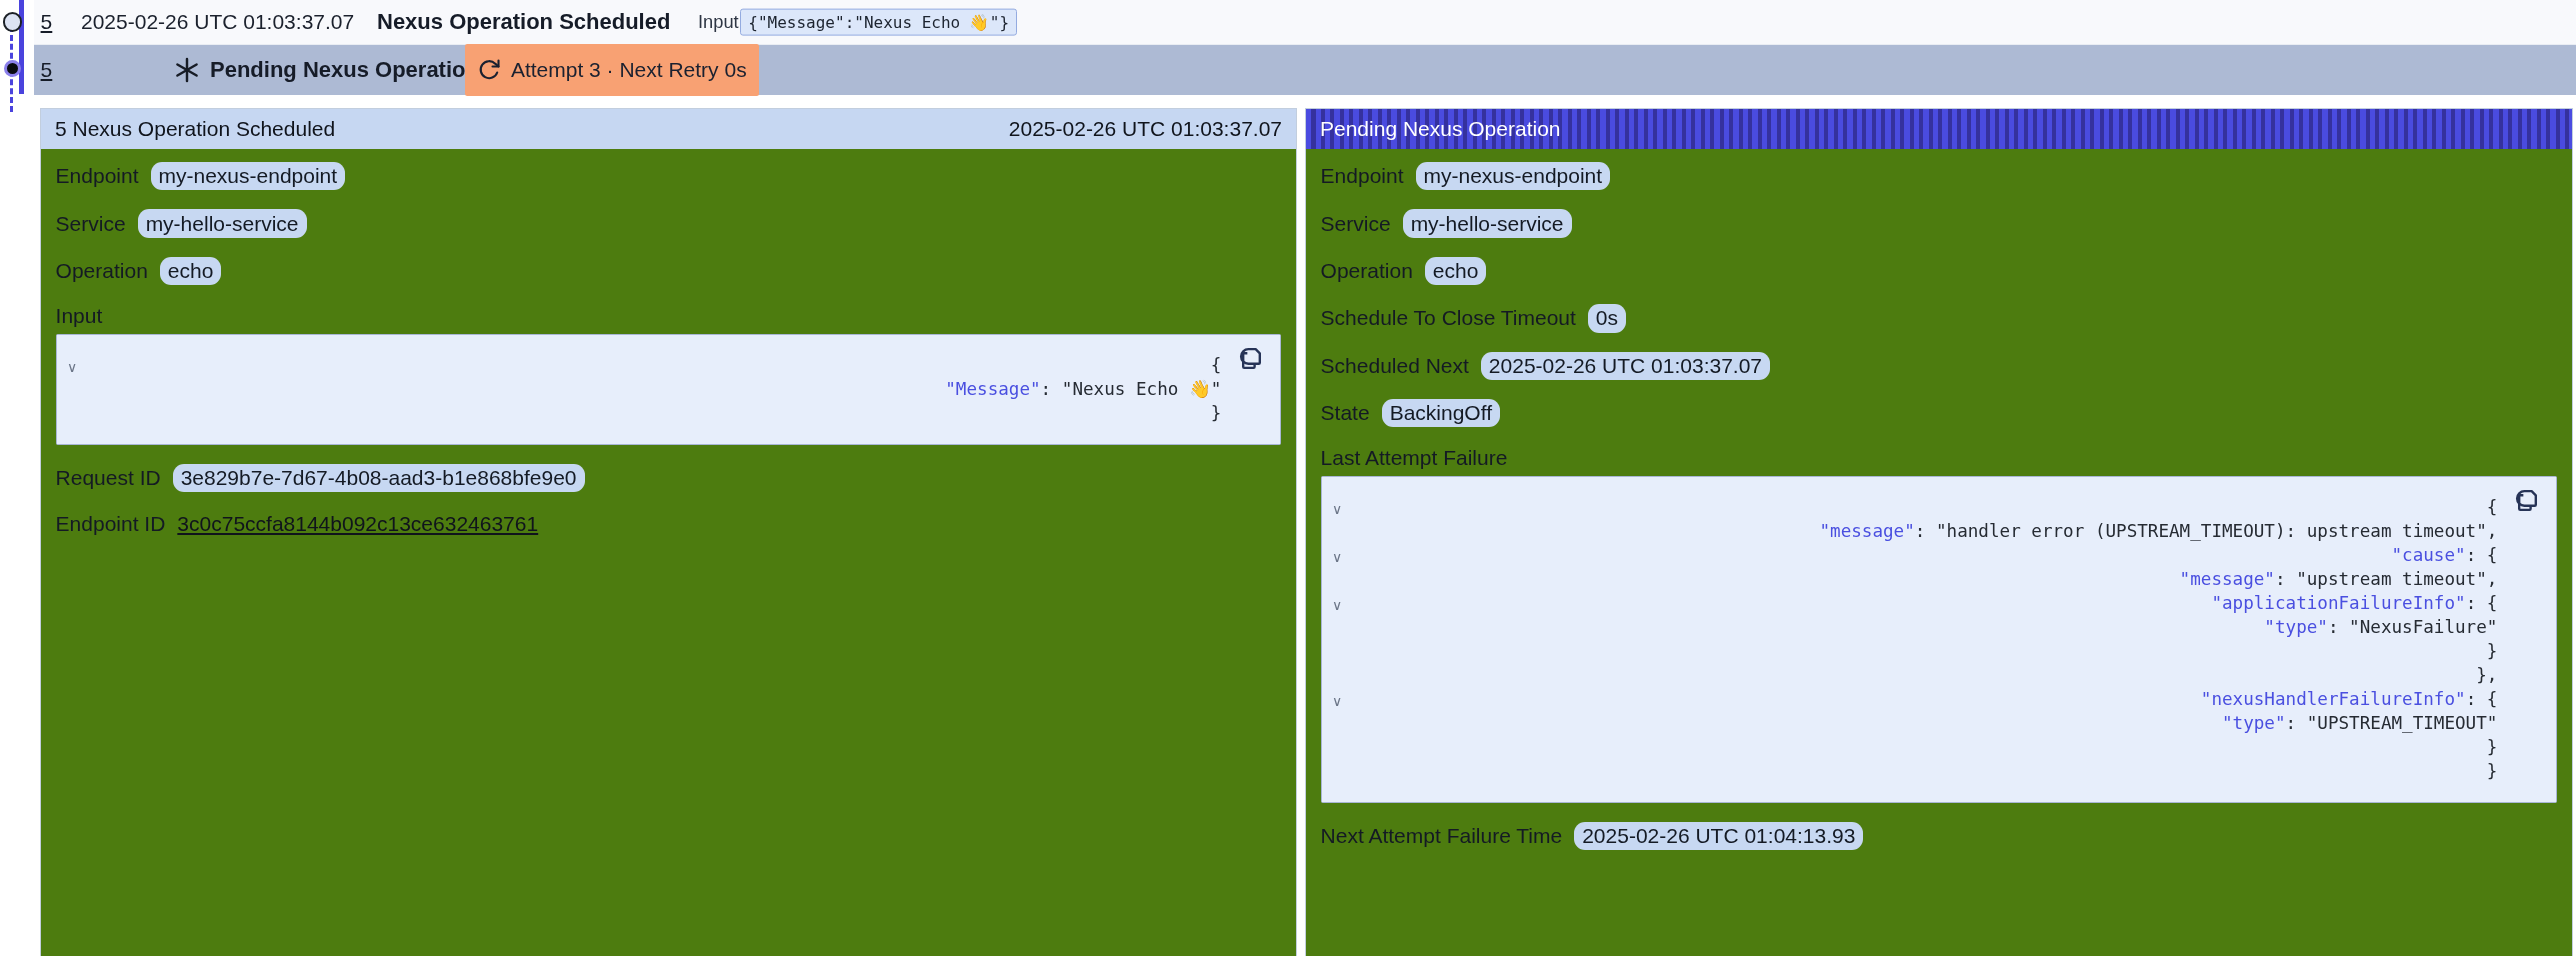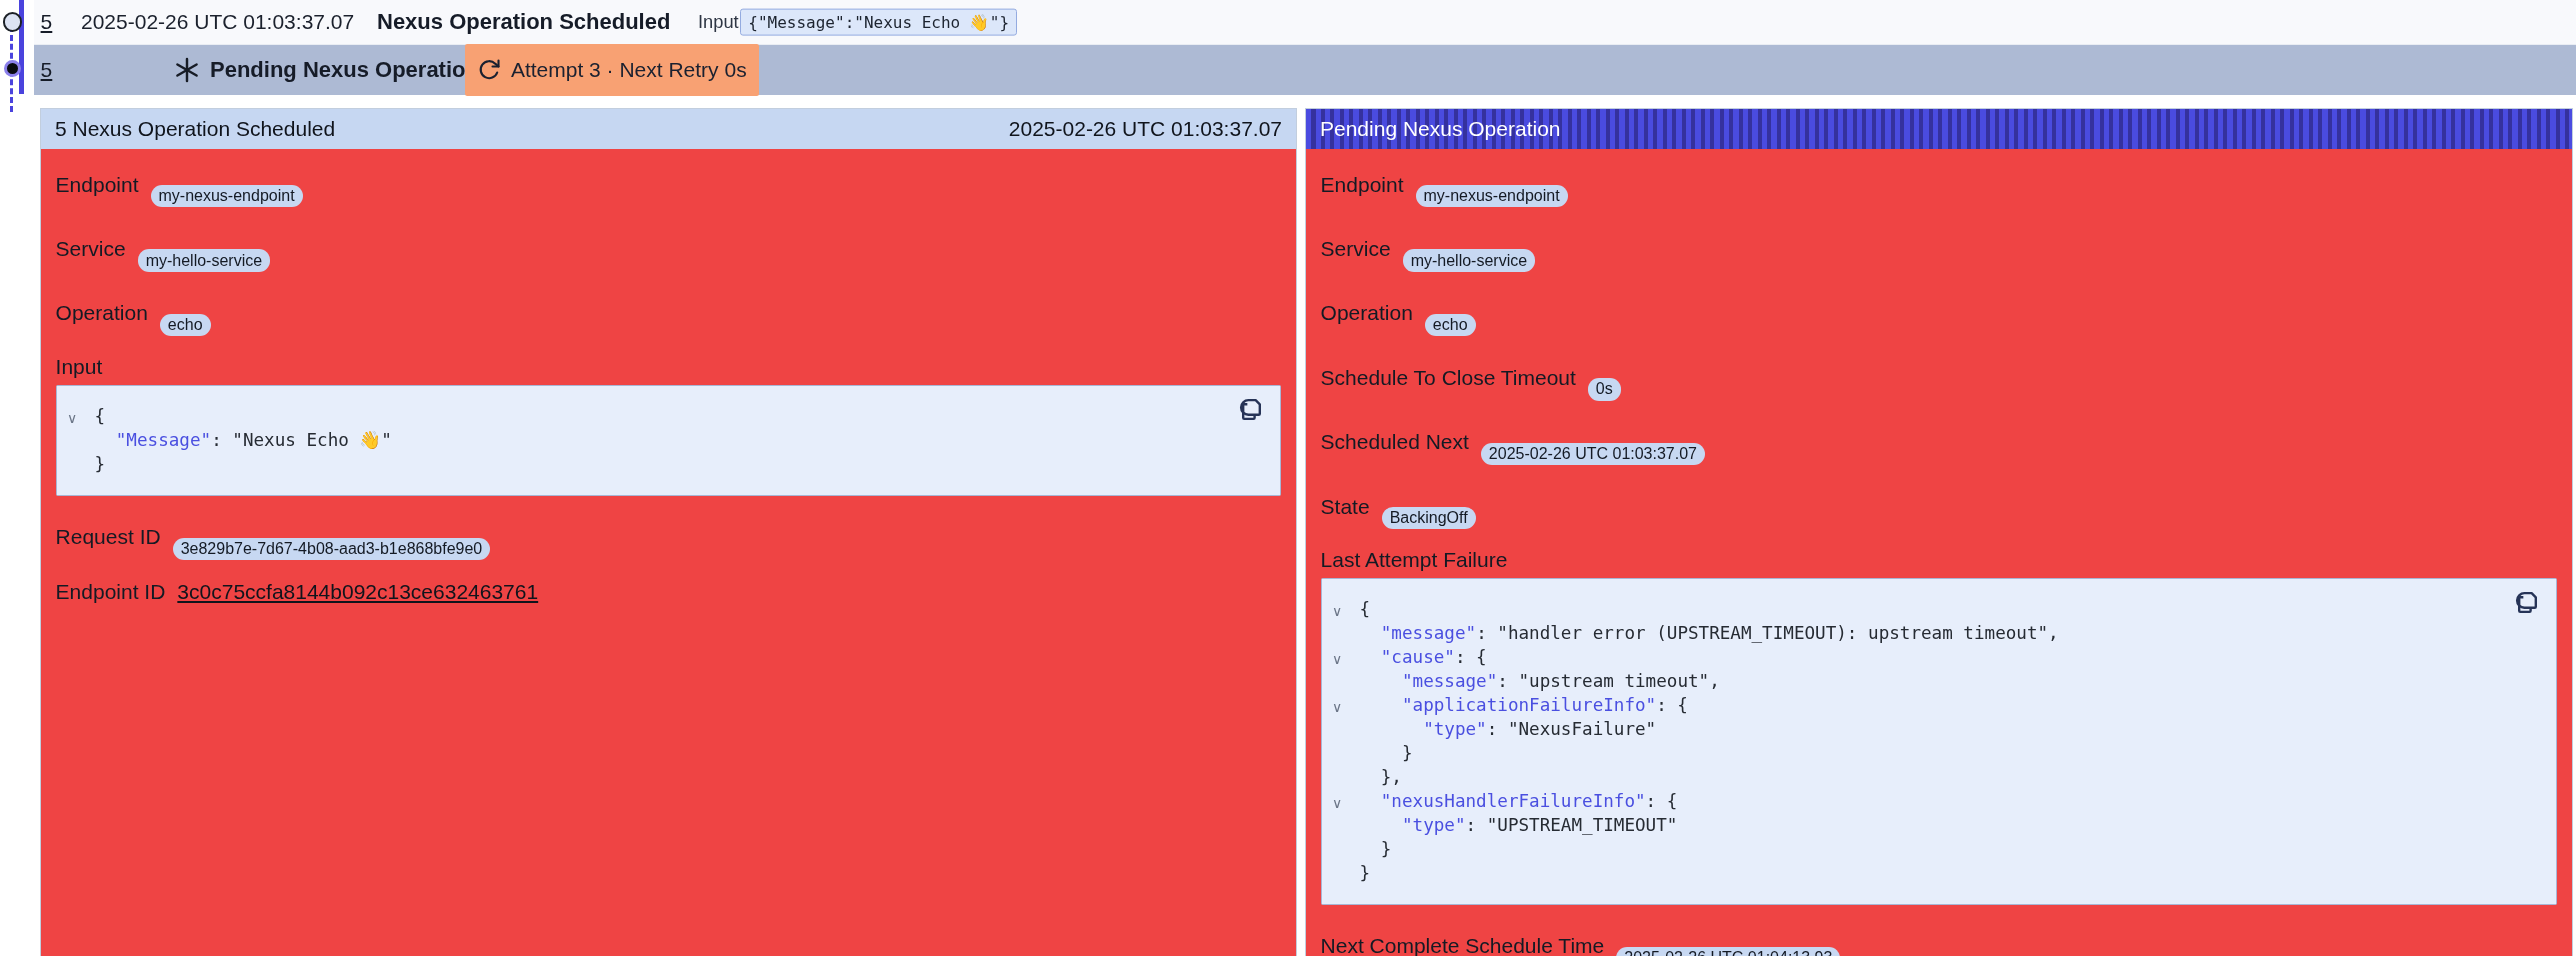--- a/index.html
+++ b/index.html
@@ -25,34 +25,34 @@
   .eid{font-size:21px;color:#161c28;text-decoration:underline;cursor:pointer;}
   .etime{font-size:21px;color:#1b212d;}
   .etitle{font-size:22px;font-weight:700;color:#161c28;text-align:center;}
   .ilabel{font-size:18.3px;color:#2e3644;}
   .ichip{font-family:"DejaVu Sans Mono", monospace;font-size:16px;color:#1d2430;
     background:#dce7fa;border:1.5px solid #94abe0;border-radius:2.9px;padding:2.9px 7.3px;}
   .ast-icon svg{display:block;}
   .retry-badge{display:flex;align-items:center;gap:9.5px;height:52px;padding:0 12.4px;
     background:#f8a173;border-radius:2.2px;font-size:21px;color:#1a2130;}
   
-  .panel{position:absolute;top:108px;bottom:-1.5px;border:0.7px solid #c2cede;background:#ef4444;}
+  .panel{position:absolute;top:108px;bottom:-1.5px;border:0.7px solid #c2cede;background:#4d7c0f;text-align:right;}
   .panel.left{left:40px;width:1255px;}
   .panel.right{left:1305px;width:1266px;}
   .panel-header{height:40px;display:flex;align-items:center;justify-content:space-between;
     padding:0 14px;font-size:21px;color:#10141c;background:#c6d7f2;}
   .panel.right .panel-header{
     background:repeating-linear-gradient(90deg,#4a4be0 0 5.1px,#35319e 5.1px 9.5px);
     color:#ffffff;}
   .fields{padding:13px 14.6px 0 14.6px;}
   .frow{display:flex;align-items:center;gap:12px;margin-bottom:19px;min-height:27px;}
   .frow.label-only{margin-bottom:5.9px;min-height:22px;}
   .flabel{font-size:21px;color:#141a24;white-space:nowrap;}
-  .chip{font-size:16px;color:#141a24;background:#c7d8f2;border-radius:11px;
-    padding:2.2px 8px;white-space:nowrap;margin-top:23px;}
+  .chip{font-size:21px;color:#141a24;background:#c7d8f2;border-radius:11px;
+    padding:2.2px 8px;white-space:nowrap;}
   .link-value{font-size:21px;color:#10141c;text-decoration:underline;cursor:pointer;white-space:nowrap;}
   
   .code-block{position:relative;background:#e7eefb;border:1.5px solid #a8b6d5;border-radius:1.5px;
     padding:17.6px 59px 19px 0;margin-bottom:19px;}
   .code-line{position:relative;padding-left:38px;white-space:pre;
     font-family:"DejaVu Sans Mono", monospace;font-size:17.6px;line-height:24px;color:#262b33;}
   .code-line .chev{position:absolute;left:10.3px;top:2.2px;font-size:14px;color:#6c7688;
     font-family:"DejaVu Sans", sans-serif;cursor:pointer;}
   .code-line .jkey{color:#4a4fe0;}
   .copy-btn{position:absolute;top:10.3px;right:16px;background:none;border:none;padding:0;cursor:pointer;}
@@ -182,18 +182,18 @@
         <div class="code-line"><span class="chev">∨</span><span>    </span><span class="jkey">"applicationFailureInfo"</span><span>: {</span></div>
         <div class="code-line"><span>      </span><span class="jkey">"type"</span><span>: "NexusFailure"</span></div>
         <div class="code-line"><span>    }</span></div>
         <div class="code-line"><span>  },</span></div>
         <div class="code-line"><span class="chev">∨</span><span>  </span><span class="jkey">"nexusHandlerFailureInfo"</span><span>: {</span></div>
         <div class="code-line"><span>    </span><span class="jkey">"type"</span><span>: "UPSTREAM_TIMEOUT"</span></div>
         <div class="code-line"><span>  }</span></div>
         <div class="code-line"><span>}</span></div>
       </div>
       <div class="frow">
-        <span class="flabel">Next Complete Schedule Time</span>
+        <span class="flabel">Next Attempt Failure Time</span>
         <span class="chip">2025-02-26 UTC 01:04:13.93</span>
       </div>
     </div>
 </section>
 
 
 </body></html>

